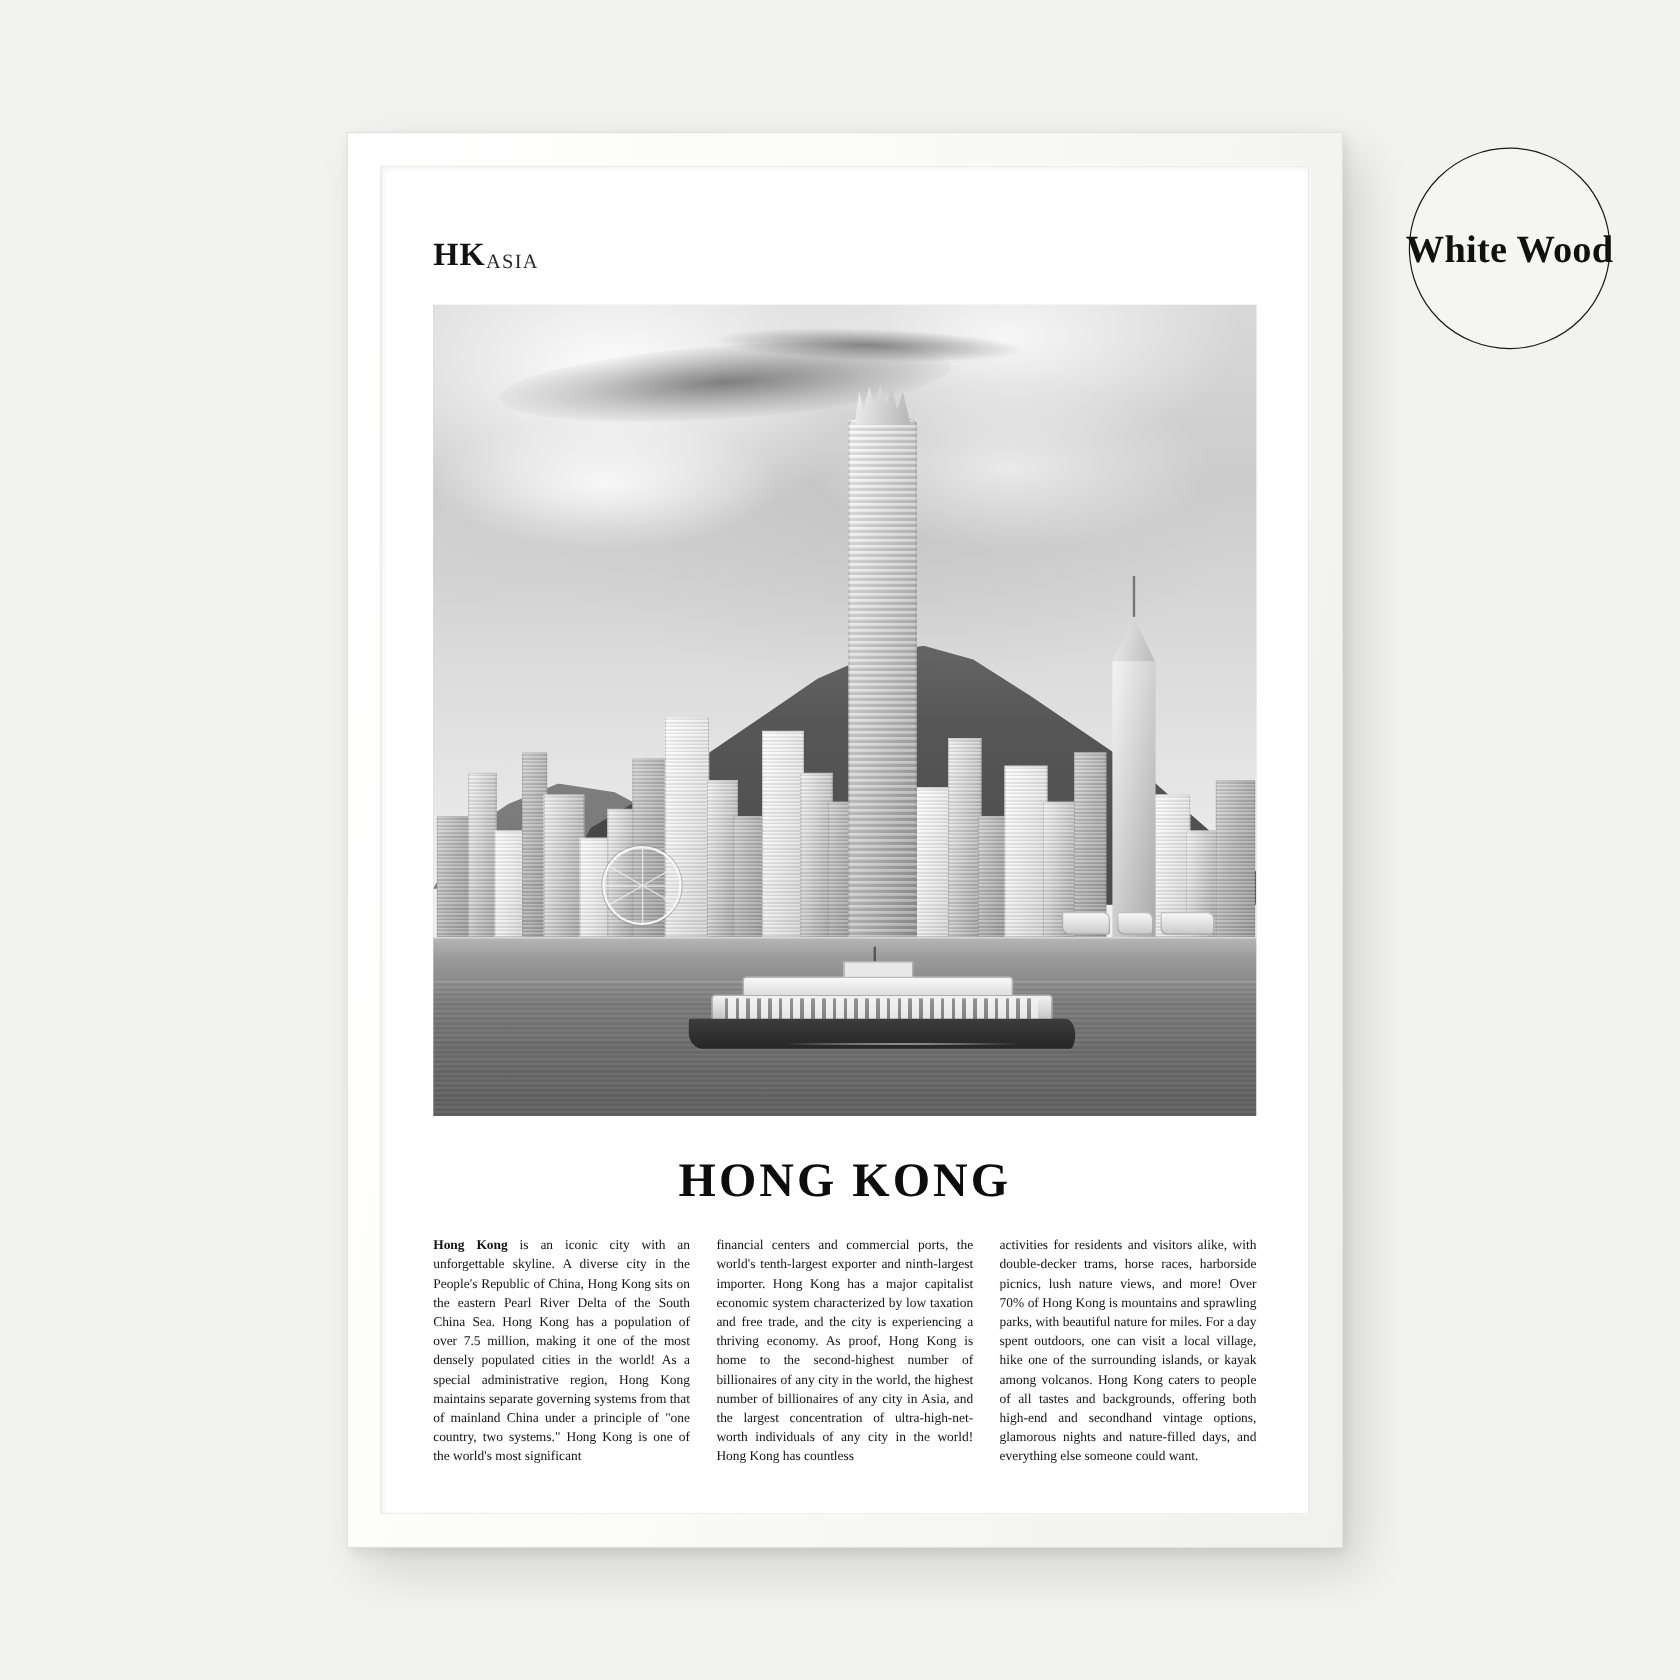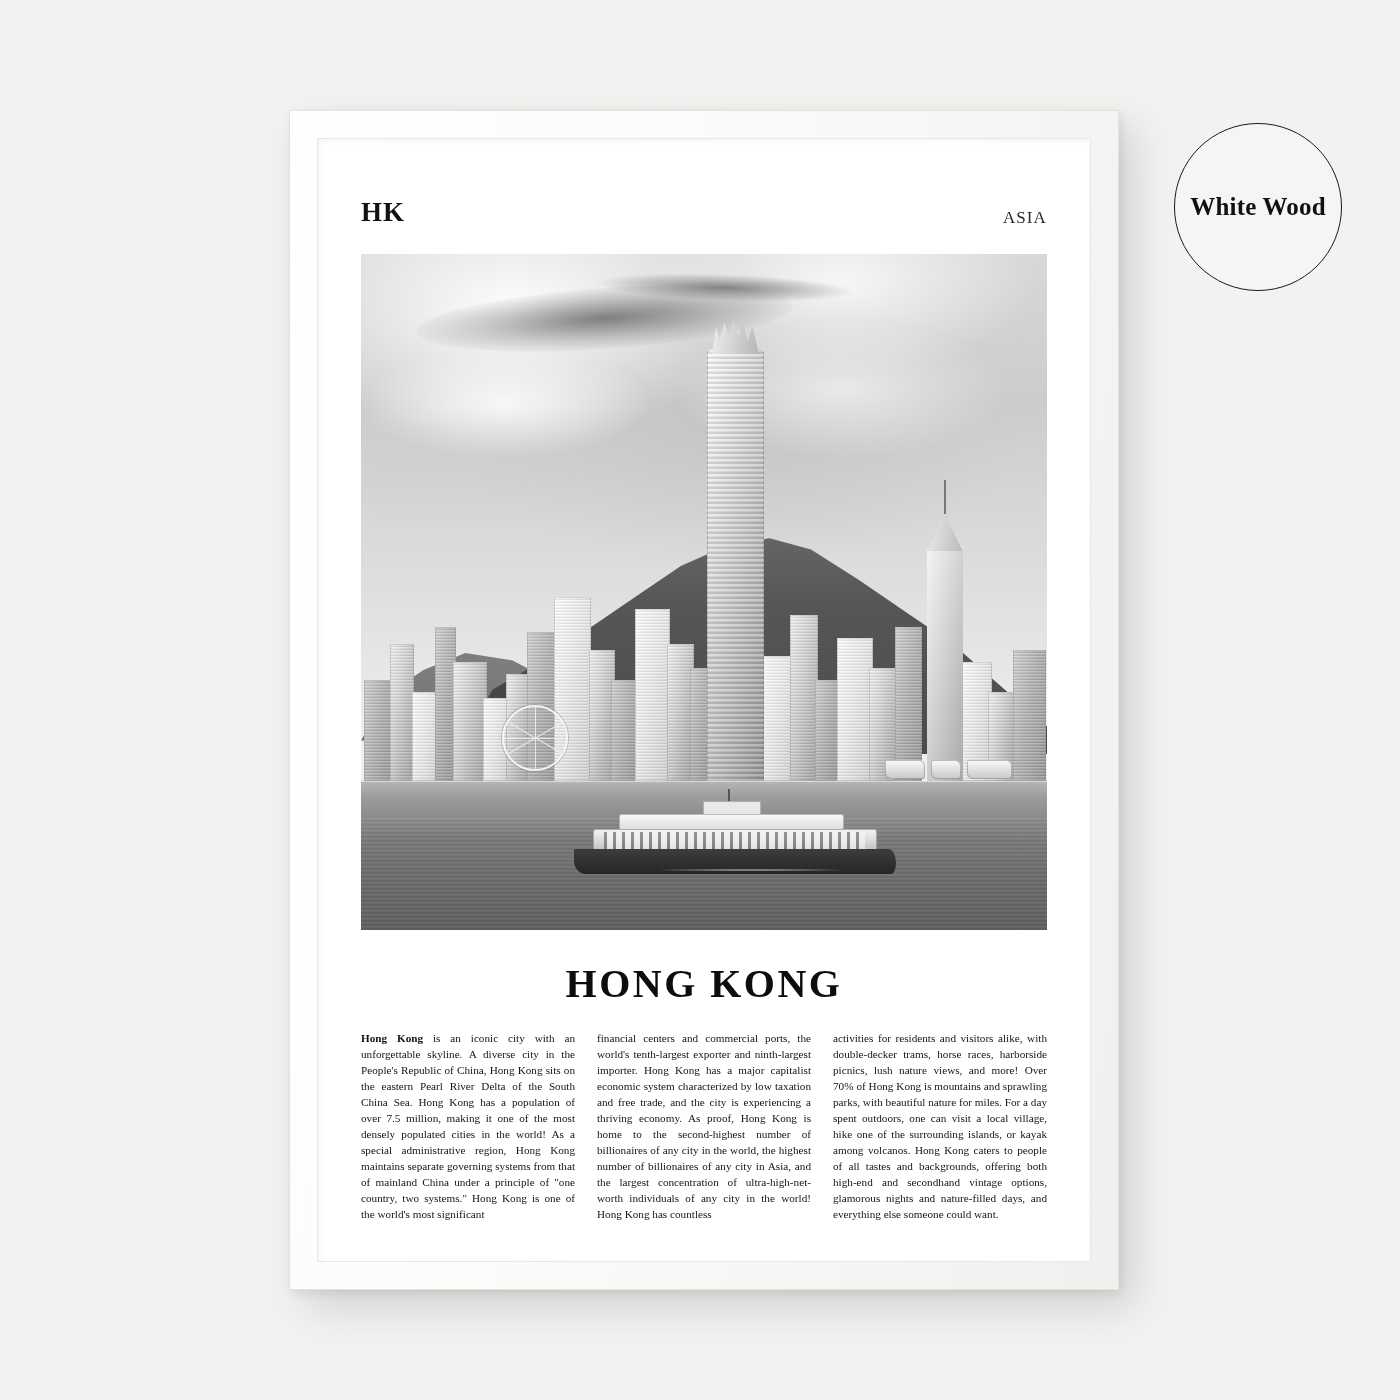--- a/index.html
+++ b/index.html
@@ -26,21 +26,21 @@
     border: 1.5px solid #1a1a1a;
     background: #f5f5f3;
     display: flex;
     align-items: center;
     justify-content: center;
     z-index: 5;
   }
   .badge-text {
     font-family: "Liberation Serif", serif;
     font-weight: bold;
-    font-size: 25px;
+    font-size: 32px;
     color: #111;
     letter-spacing: 0.2px;
     white-space: nowrap;
   }
 
   
   .frame-shadow {
     position: absolute;
     left: 289px;
     top: 110px;
@@ -80,21 +80,21 @@
     background: #ffffff;
     box-sizing: border-box;
     padding: 62px 44px 40px 44px;
     display: flex;
     flex-direction: column;
   }
 
   .poster-header {
     display: flex;
     align-items: flex-end;
-    justify-content: space-between;
+    justify-content: flex-start;
     height: 26px;
     margin-bottom: 28px;
   }
   .poster-code {
     font-family: "Liberation Serif", serif;
     font-weight: bold;
     font-size: 27px;
     letter-spacing: 1px;
     color: #111;
     line-height: 1;

